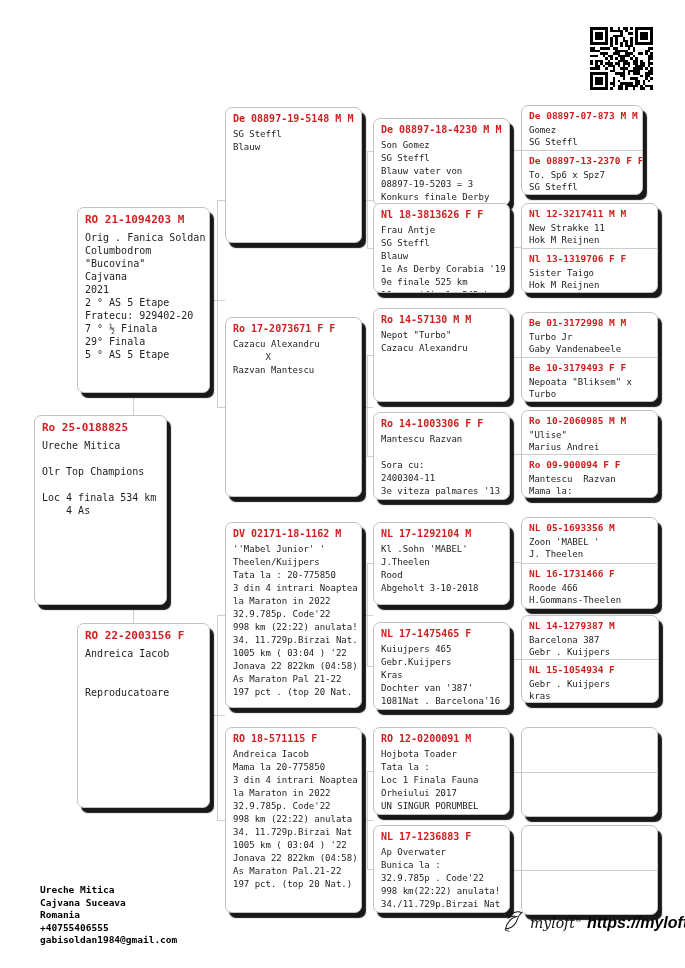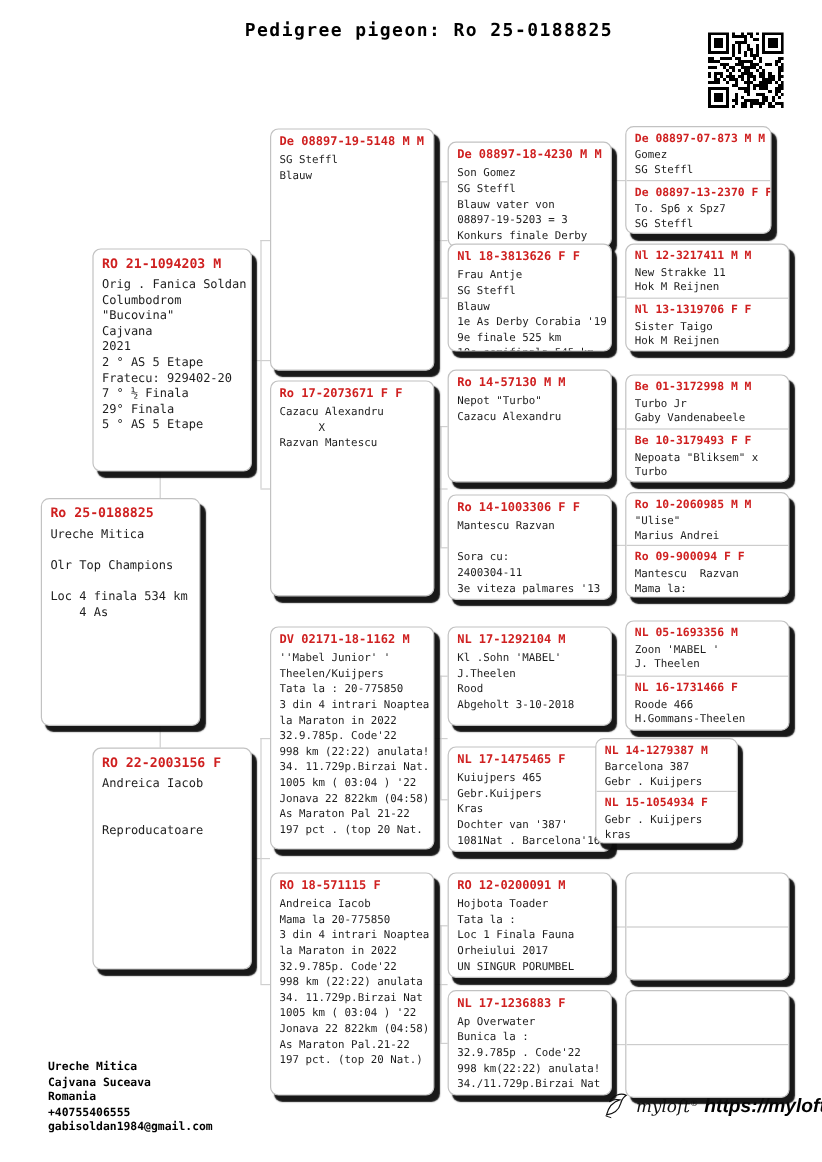--- a/index.html
+++ b/index.html
@@ -41,21 +41,20 @@
          font-size:14px;color:#111;}
   #brand sup{font-size:7px;}
   #site-url{font-family:"Liberation Sans","DejaVu Sans",sans-serif;font-weight:bold;
             font-style:italic;font-size:16px;color:#000;text-decoration:none;}
 </style>
 </head>
 <body>
 
 <div id="page">
 
-  <div id="title">Pedigree pigeon: Ro 25-0188825</div>
 
   <svg id="qr" viewBox="0 0 25 25" shape-rendering="crispEdges">
       <rect x="0" y="0" width="1" height="1" fill="#000"></rect>
       <rect x="1" y="0" width="1" height="1" fill="#000"></rect>
       <rect x="2" y="0" width="1" height="1" fill="#000"></rect>
       <rect x="3" y="0" width="1" height="1" fill="#000"></rect>
       <rect x="4" y="0" width="1" height="1" fill="#000"></rect>
       <rect x="5" y="0" width="1" height="1" fill="#000"></rect>
       <rect x="6" y="0" width="1" height="1" fill="#000"></rect>
       <rect x="0" y="1" width="1" height="1" fill="#000"></rect>
@@ -418,21 +417,21 @@
       <div class="pline">29° Finala</div>
       <div class="pline">5 ° AS 5 Etape</div>
     </div>
     <div class="pbox big" style="left: 77px; top: 623px; width: 133px; height: 185px;">
       <div class="phead">RO 22-2003156 F</div>
       <div class="pline">Andreica Iacob</div>
       <div class="pline"></div>
       <div class="pline"></div>
       <div class="pline">Reproducatoare</div>
     </div>
-    <div class="pbox small" style="left: 225px; top: 107px; width: 137px; height: 202px;">
+    <div class="pbox small" style="left: 225px; top: 107px; width: 137px; height: 136px;">
       <div class="phead">De 08897-19-5148 M M</div>
       <div class="pline">SG Steffl</div>
       <div class="pline">Blauw</div>
     </div>
     <div class="pbox small" style="left: 225px; top: 317px; width: 137px; height: 180px;">
       <div class="phead">Ro 17-2073671 F F</div>
       <div class="pline">Cazacu Alexandru</div>
       <div class="pline">      X</div>
       <div class="pline">Razvan Mantescu</div>
     </div>
@@ -583,21 +582,21 @@
         <div class="phead">NL 05-1693356 M</div>
         <div class="pline">Zoon 'MABEL '</div>
         <div class="pline">J. Theelen</div>
       </div>
       <div class="phalf">
         <div class="phead">NL 16-1731466 F</div>
         <div class="pline">Roode 466</div>
         <div class="pline">H.Gommans-Theelen</div>
       </div>
     </div>
-    <div class="ppair" style="left: 496px; top: 615px; width: 119px; height: 88px; justify-content: center;">
+    <div class="ppair" style="left: 521px; top: 615px; width: 138px; height: 88px; justify-content: center;">
       <div class="phalf">
         <div class="phead">NL 14-1279387 M</div>
         <div class="pline">Barcelona 387</div>
         <div class="pline">Gebr . Kuijpers</div>
       </div>
       <div class="phalf">
         <div class="phead">NL 15-1054934 F</div>
         <div class="pline">Gebr . Kuijpers</div>
         <div class="pline">kras</div>
       </div>

